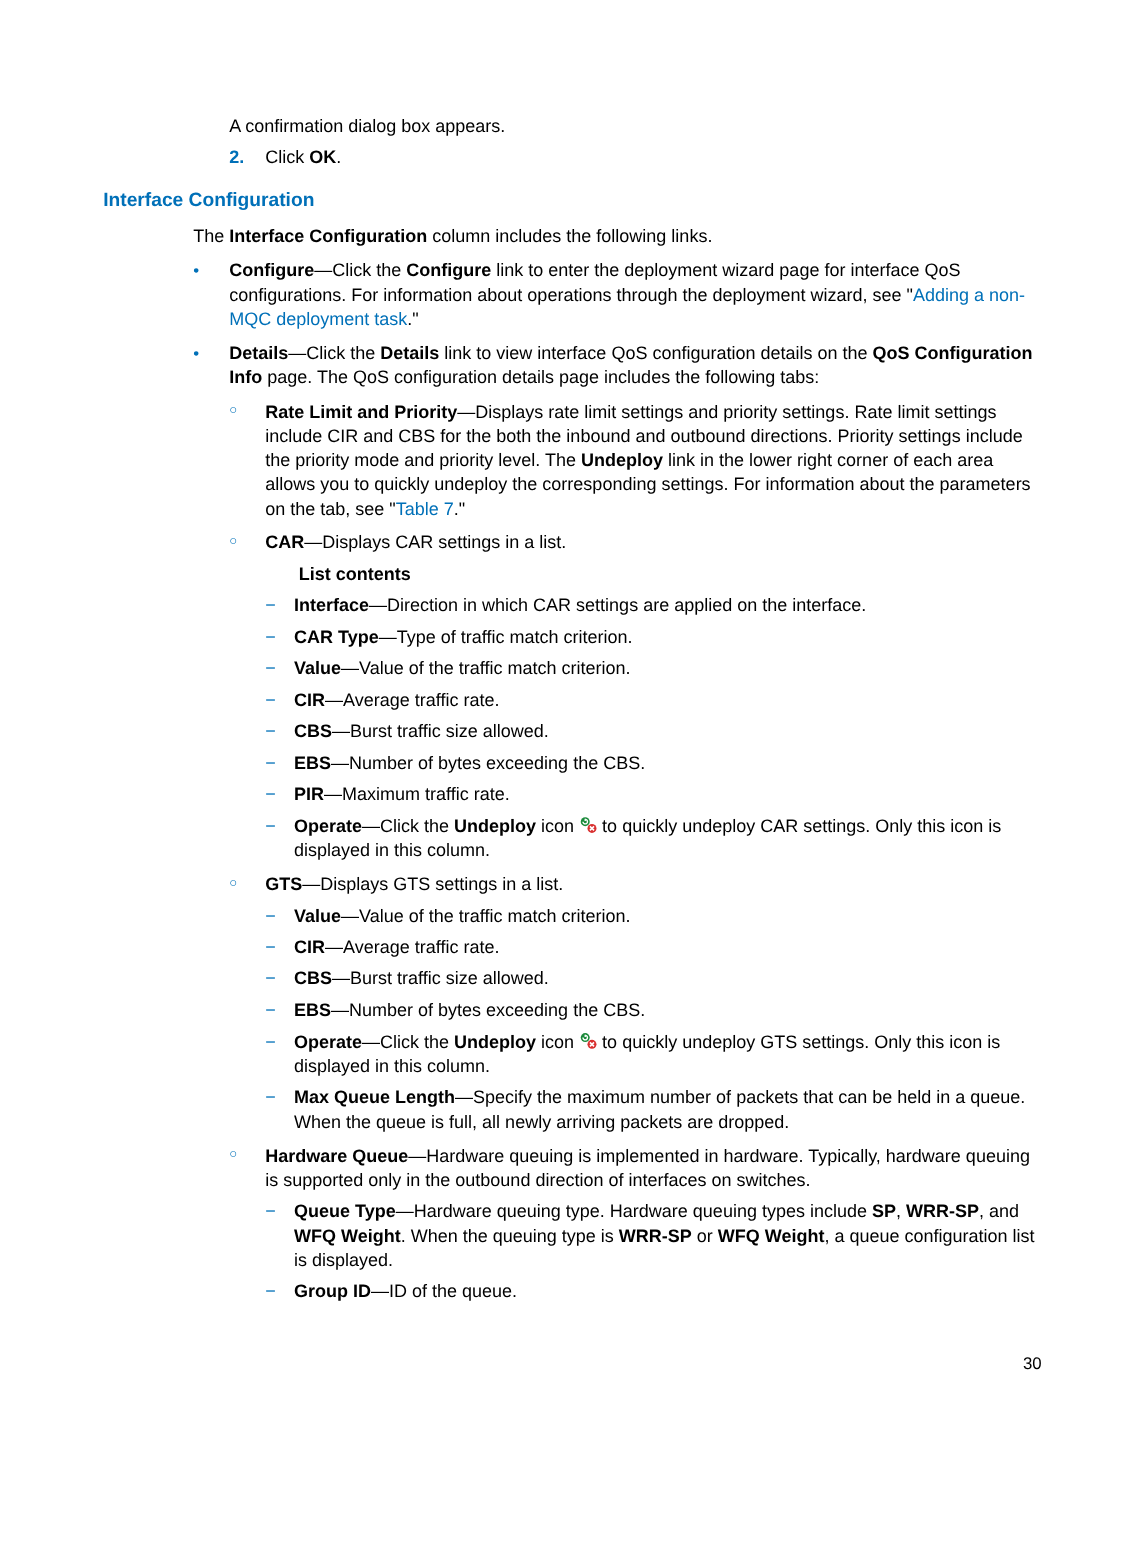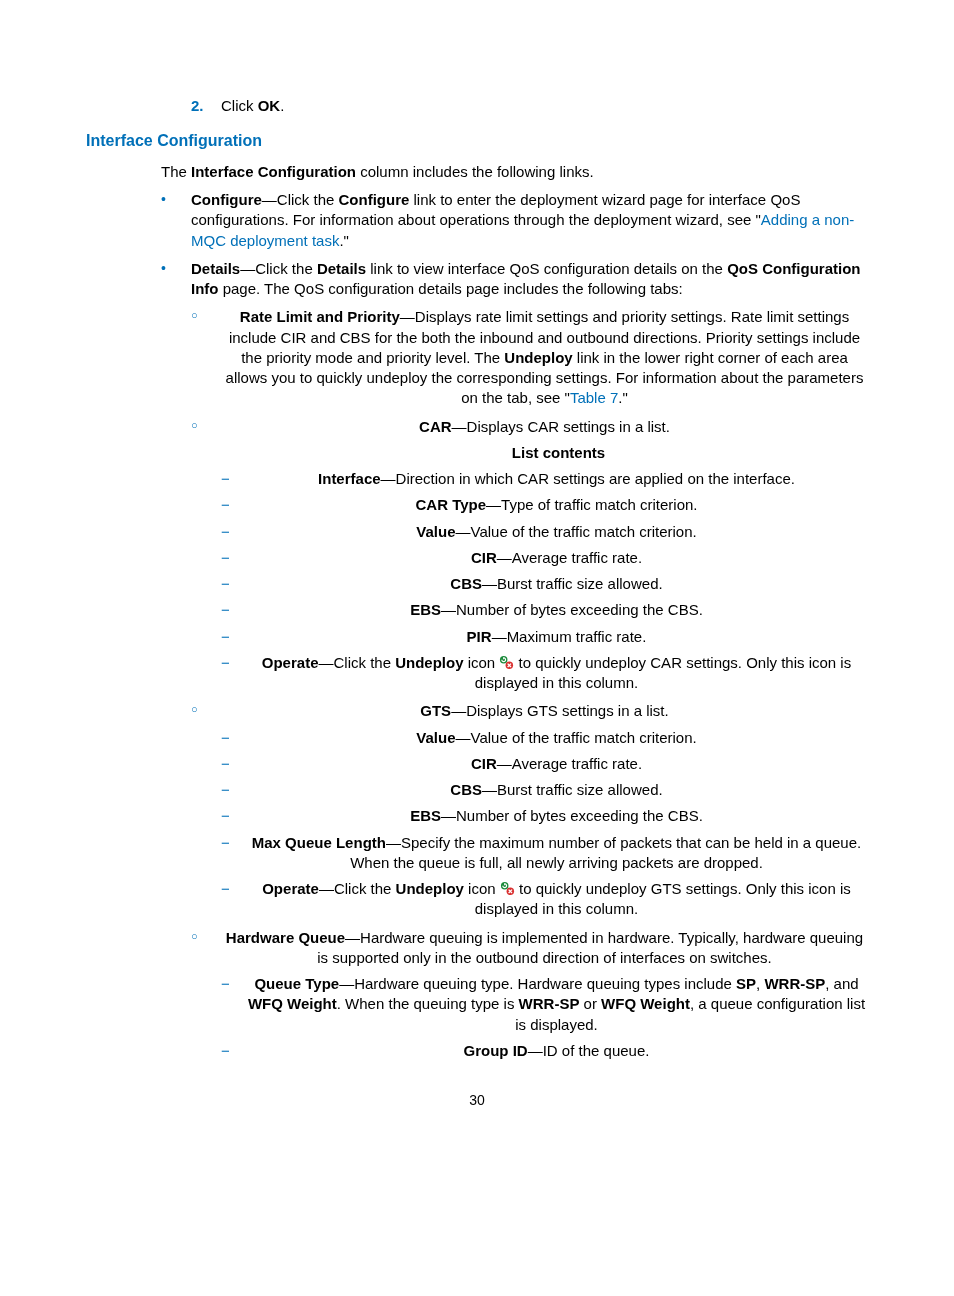--- a/index.html
+++ b/index.html
@@ -53,21 +53,20 @@
     color: #0070b8;
     position: absolute;
     left: 0;
     top: 0;
     font-size: 14px;
   }
   ul.circles {
     list-style: none;
     margin: 6px 0;
     padding-left: 0;
-    text-align: center;
   }
   ul.circles > li {
     position: relative;
     padding-left: 30px;
     margin: 8px 0;
   }
   ul.circles > li::before {
     content: "○";
     color: #0070b8;
     position: absolute;
@@ -90,39 +89,40 @@
     content: "−";
     color: #0070b8;
     position: absolute;
     left: 0;
     top: 0;
   }
   .link { color: #0070b8; }
   .sub-indent { margin-left: 30px; }
   .sub-indent2 { margin-left: 28px; }
   .page-num {
-    text-align: center;
-    margin-top: 30px;
+    text-align: right;
+    margin-top: 40px;
     font-size: 14px;
   }
   .undeploy-icon {
     display: inline-block;
     width: 15px;
     height: 15px;
     vertical-align: -2px;
     position: relative;
   }
   .undeploy-icon svg { width: 15px; height: 15px; }
 </style>
 </head>
 <body>
 
 <div class="content">
 
   <div class="sub-indent">
+    <p>A confirmation dialog box appears.</p>
     <ol>
       <li><span class="num">2.</span><span>Click </span><b>OK</b><span>.</span></li>
     </ol>
   </div>
 
   <div class="heading-blue">Interface Configuration</div>
 
   <p><span>The </span><b>Interface Configuration</b><span> column includes the following links.</span></p>
 
   <ul class="bullets">
@@ -158,28 +158,28 @@
           </ul>
         </li>
 
         <li>
           <b>GTS</b><span>—Displays GTS settings in a list.</span>
           <ul class="dashes sub-indent2">
             <li><b>Value</b><span>—Value of the traffic match criterion.</span></li>
             <li><b>CIR</b><span>—Average traffic rate.</span></li>
             <li><b>CBS</b><span>—Burst traffic size allowed.</span></li>
             <li><b>EBS</b><span>—Number of bytes exceeding the CBS.</span></li>
-            <li><b>Max Queue Length</b><span>—Specify the maximum number of packets that can be held in a queue. When the queue is full, all newly arriving packets are dropped.</span></li>
             <li><b>Operate</b><span>—Click the </span><b>Undeploy</b><span> icon </span><span class="undeploy-icon"><svg viewBox="0 0 16 16">
                     <circle cx="5" cy="5" r="4" fill="#1b8a3b"></circle>
                     <path d="M5 3 A2 2 0 1 1 3 5" fill="none" stroke="#fff" stroke-width="1.2"></path>
                     <path d="M5 2.5 L5 4.5" stroke="#fff" stroke-width="1.2"></path>
                     <circle cx="11" cy="11" r="4" fill="#d93030"></circle>
                     <path d="M9.2 9.2 L12.8 12.8 M12.8 9.2 L9.2 12.8" stroke="#fff" stroke-width="1.4"></path>
                   </svg></span><span> to quickly undeploy GTS settings. Only this icon is displayed in this column.</span></li>
+            <li><b>Max Queue Length</b><span>—Specify the maximum number of packets that can be held in a queue. When the queue is full, all newly arriving packets are dropped.</span></li>
           </ul>
         </li>
 
         <li>
           <b>Hardware Queue</b><span>—Hardware queuing is implemented in hardware. Typically, hardware queuing is supported only in the outbound direction of interfaces on switches.</span>
           <ul class="dashes sub-indent2">
             <li><b>Queue Type</b><span>—Hardware queuing type. Hardware queuing types include </span><b>SP</b><span>, </span><b>WRR-SP</b><span>, and </span><b>WFQ Weight</b><span>. When the queuing type is </span><b>WRR-SP</b><span> or </span><b>WFQ Weight</b><span>, a queue configuration list is displayed.</span></li>
             <li><b>Group ID</b><span>—ID of the queue.</span></li>
           </ul>
         </li>

